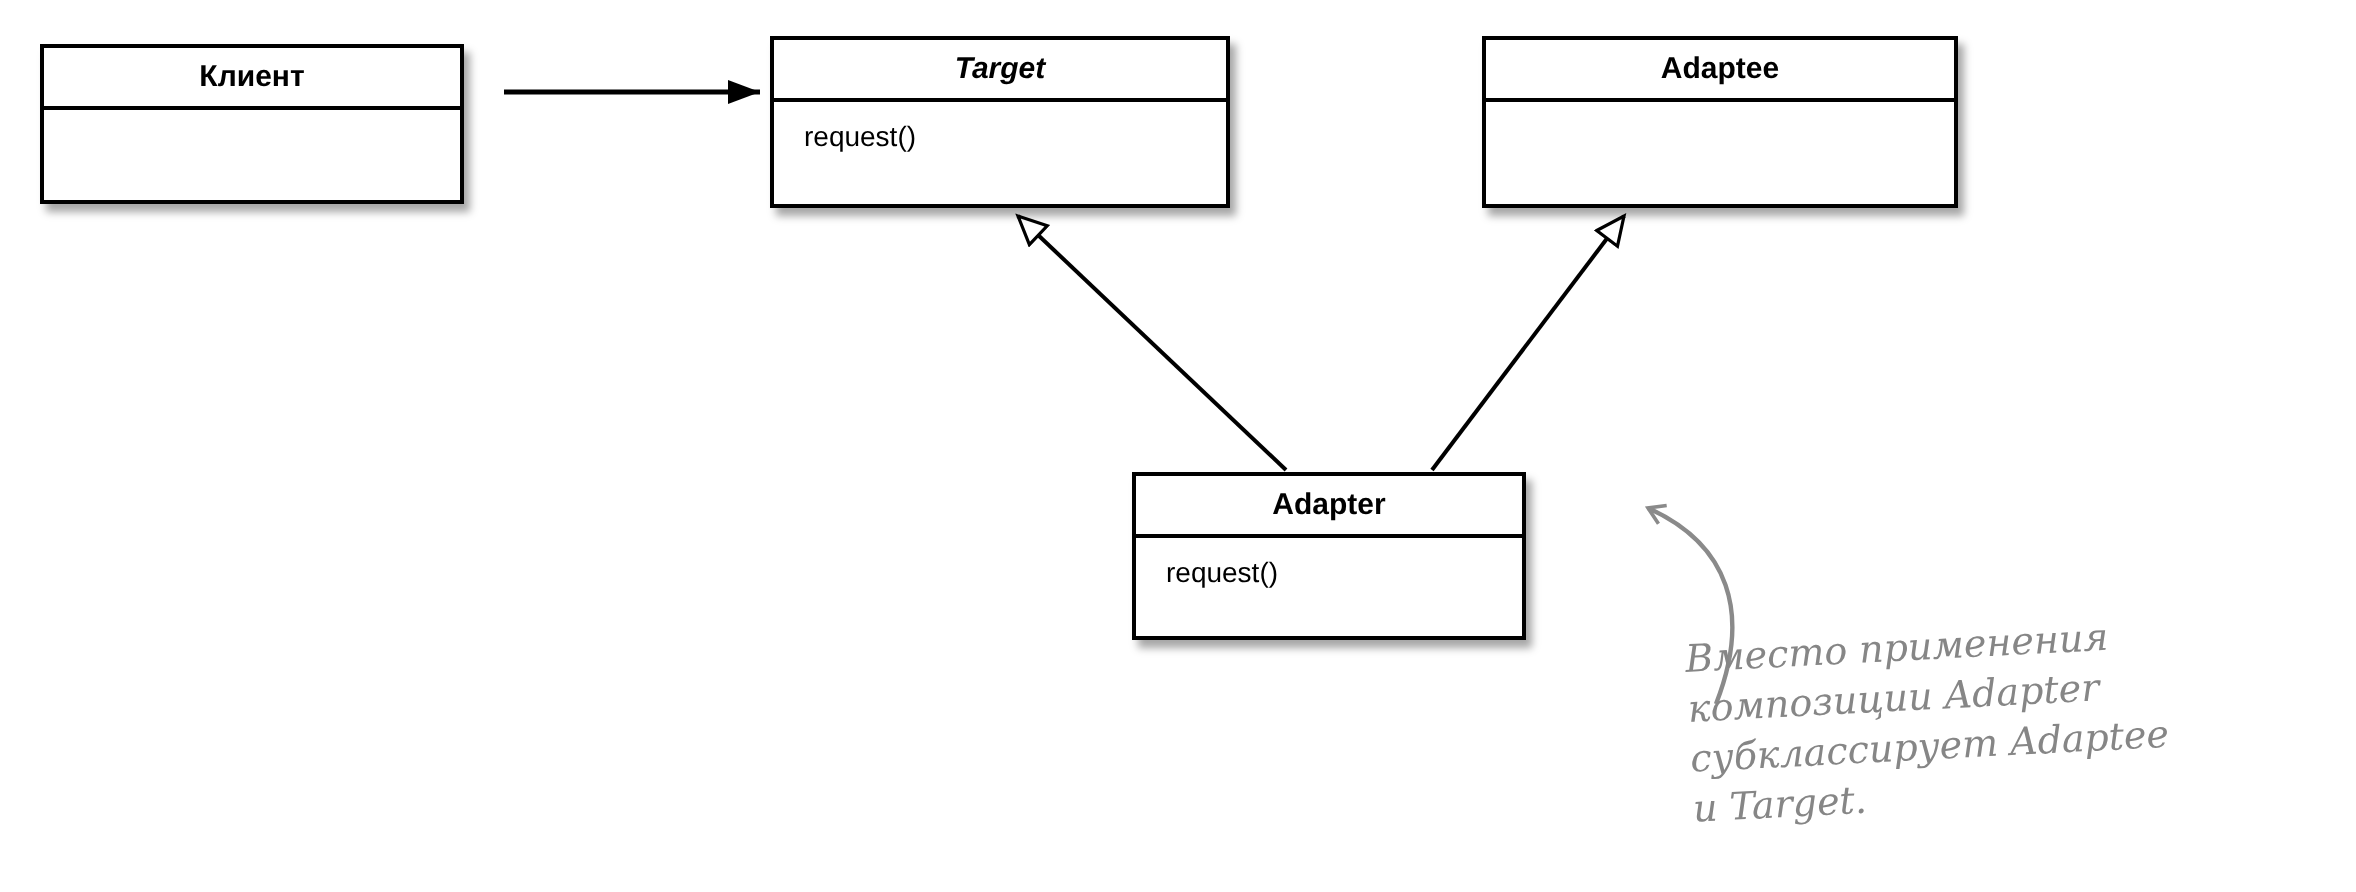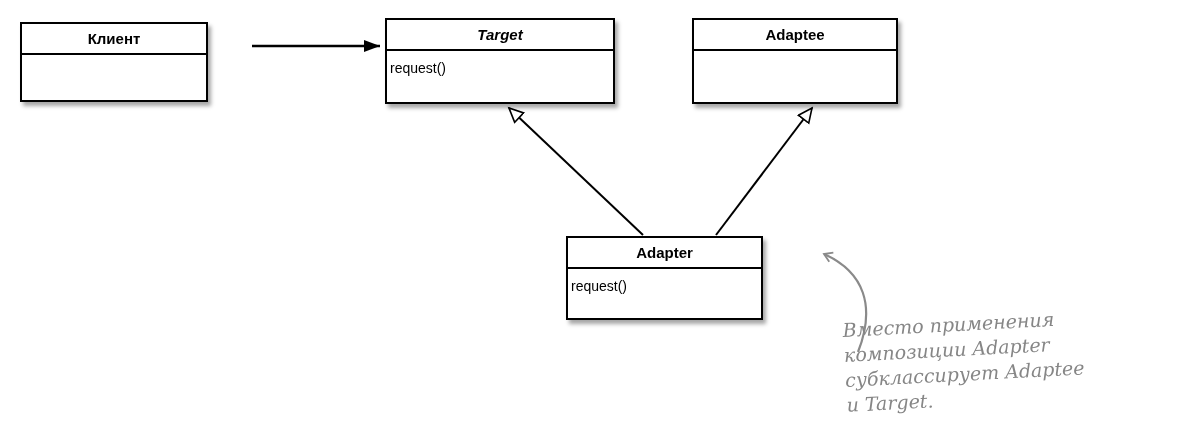--- a/index.html
+++ b/index.html
@@ -25,21 +25,21 @@
     border-bottom: 2px solid #000000;
     display: flex;
     align-items: center;
     justify-content: center;
     font-weight: bold;
     font-size: 15px;
     color: #000000;
   }
   .class-title.italic { font-style: italic; }
   .class-body {
-    padding: 9px 3px;
+    padding: 9px 15px;
     font-size: 14px;
     color: #000000;
   }
   .annotation {
     position: absolute;
     left: 842px;
     top: 318px;
     color: #868686;
     font-family: "DejaVu Serif", serif;
     font-style: italic;
@@ -70,31 +70,31 @@
 
     <line x1="252" y1="46" x2="380" y2="46" stroke="#000000" stroke-width="2.6" marker-end="url(#mFilled)"></line>
 
     <line x1="643" y1="235" x2="509" y2="108" stroke="#000000" stroke-width="2" marker-end="url(#mHollow)"></line>
 
     <line x1="716" y1="235" x2="812" y2="108" stroke="#000000" stroke-width="2" marker-end="url(#mHollow)"></line>
 
     <path d="M858,352 C876,306 864,272 824,254" fill="none" stroke="#8a8a8a" stroke-width="2.2" marker-end="url(#mGrayOpen)"></path>
   </svg>
 
-  <div class="class-box" style="left:20px; top:22px; width:188px; height:80px;">
+  <div class="class-box" style="left:20px; top:22px; width:212px; height:80px;">
     <div class="class-title">Клиент</div>
     <div class="class-body"></div>
   </div>
 
   <div class="class-box" style="left:385px; top:18px; width:230px; height:86px;">
     <div class="class-title italic">Target</div>
     <div class="class-body">request()</div>
   </div>
 
-  <div class="class-box" style="left:692px; top:18px; width:206px; height:86px;">
+  <div class="class-box" style="left:741px; top:18px; width:238px; height:86px;">
     <div class="class-title">Adaptee</div>
   </div>
 
   <div class="class-box" style="left:566px; top:236px; width:197px; height:84px;">
     <div class="class-title">Adapter</div>
     <div class="class-body">request()</div>
   </div>
 
   <div class="annotation">
     <div>Вместо применения</div>

